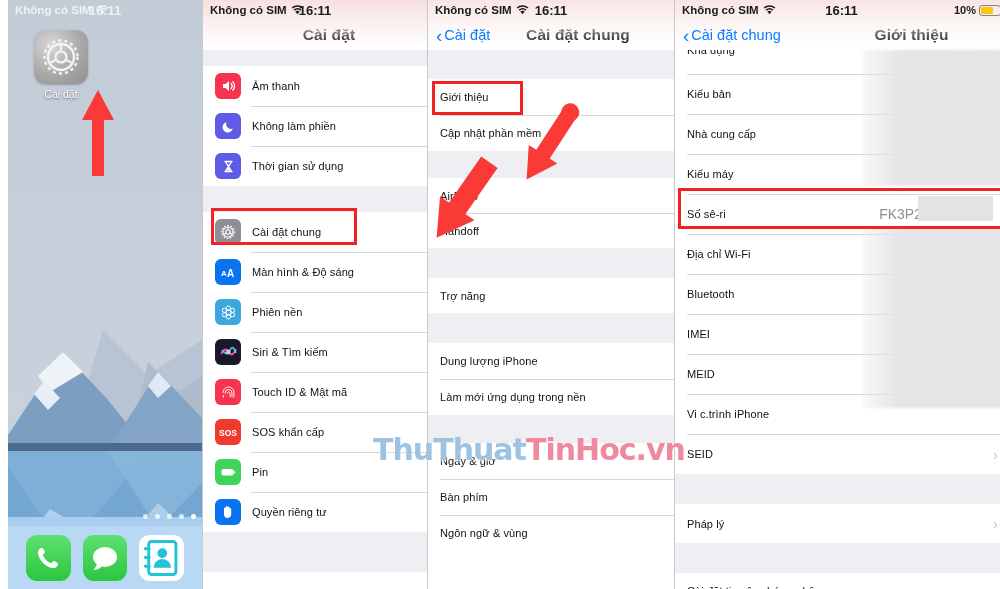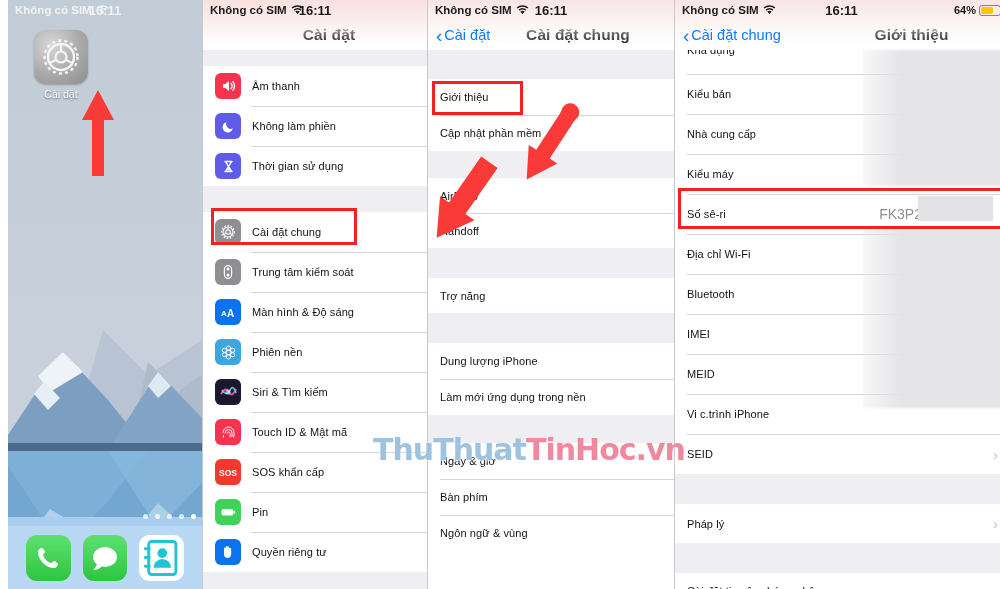--- a/index.html
+++ b/index.html
@@ -318,30 +318,20 @@
             <g stroke="#fff" stroke-width="1.1">
                 <line x1="9" y1="3.8" x2="9" y2="6.8"></line>
                 <line x1="4.6" y1="11.5" x2="7.1" y2="10.2"></line>
                 <line x1="13.4" y1="11.5" x2="10.9" y2="10.2"></line>
               </g>
           </svg>
         </span>
         <span class="row-label">Cài đặt chung</span>
       </div>
       <div class="row ind" style="height:40px">
-        <span class="app-ico" style="background:#8e8e93">
-          <svg width="16" height="16" viewBox="0 0 16 16">
-              <rect x="4.4" y="1.6" width="7.2" height="12.8" rx="3.6" fill="none" stroke="#fff" stroke-width="1.2"></rect>
-              <circle cx="8" cy="5" r="1.5" fill="#fff"></circle>
-              <circle cx="8" cy="11" r="1.5" fill="#fff"></circle>
-            </svg>
-        </span>
-        <span class="row-label">Trung tâm kiểm soát</span>
-      </div>
-      <div class="row ind" style="height:40px">
         <span class="app-ico" style="background:#0a74f0">
           <svg width="17" height="17" viewBox="0 0 17 17">
               <text x="1" y="12" font-family="Liberation Sans, sans-serif" font-size="8" font-weight="700" fill="#fff">A</text>
               <text x="7" y="12.5" font-family="Liberation Sans, sans-serif" font-size="10" font-weight="700" fill="#fff">A</text>
             </svg>
         </span>
         <span class="row-label">Màn hình &amp; Độ sáng</span>
       </div>
       <div class="row ind" style="height:40px">
         <span class="app-ico" style="background:#3ba7de">
@@ -524,21 +514,21 @@
         <span class="wifi-ico">
           <svg width="13" height="10" viewBox="0 0 13 10">
             <path d="M6.5 9.2 L4.3 6.6 a3.4 3.4 0 0 1 4.4 0 Z" fill="#1a1a1a"></path>
             <path d="M2.6 4.6 a6 6 0 0 1 7.8 0 l-1 1.2 a4.5 4.5 0 0 0-5.8 0 Z" fill="#1a1a1a"></path>
             <path d="M0.6 2.4 a9 9 0 0 1 11.8 0 l-1 1.2 a7.5 7.5 0 0 0-9.8 0 Z" fill="#1a1a1a"></path>
           </svg>
         </span>
       </span>
       <span class="sb-center">16:11</span>
       <span class="sb-right">
-        <span>64%</span>
+        <span>10%</span>
         <span class="batt">
             <i></i>
           </span>
       </span>
     </div>
 
     <div class="navbar">
       <span class="nav-back">
         <span class="chev-l">‹</span>
         <span>Cài đặt chung</span>

